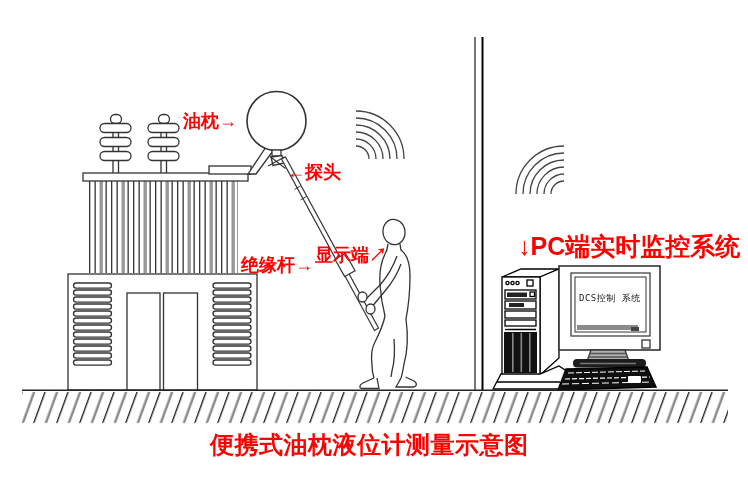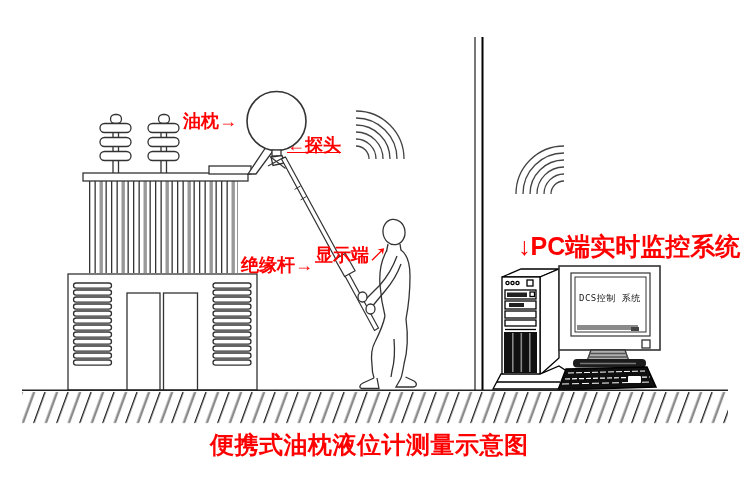--- a/index.html
+++ b/index.html
@@ -1,17 +1,17 @@
 <!DOCTYPE html>
 <html><head>
 <meta charset="utf-8">
 <style>
   html,body{margin:0;padding:0;background:#fff;}
   body{width:748px;height:490px;font-family:"Liberation Sans",sans-serif;}
-  .stage{position:relative;width:748px;height:490px;background:#fff;overflow:hidden;}
+  .stage{position:relative;width:748px;height:490px;background:#fff;overflow:hidden;border-radius:9px;}
   .stage svg{position:absolute;left:0;top:0;}
   .lbl{position:absolute;color:#ff0000;font-weight:bold;white-space:nowrap;line-height:1;font-size:18px;}
   .lbl-pc{font-size:25px;}
   .title{position:absolute;left:210px;top:433px;color:#ff0000;font-weight:bold;font-size:24px;letter-spacing:0.5px;line-height:1;white-space:nowrap;}
   .screen-text{position:absolute;left:579px;top:294px;width:54px;color:#1a1a1a;font-size:9px;letter-spacing:0.5px;line-height:1.1;font-family:"DejaVu Sans Mono",monospace;white-space:nowrap;}
 </style>
 </head>
 <body>
 
 <div class="stage">
@@ -191,19 +191,19 @@
     <rect x="628" y="376" width="13" height="7" rx="1" fill="#fff"></rect>
   </g>
 
   <g>
     <rect x="22" y="391" width="706" height="33" fill="url(#hatch)" stroke="none"></rect>
     <line x1="22" y1="390.3" x2="728" y2="390.3" stroke="#222" stroke-width="1.6"></line>
   </g>
 </svg>
 
   <div class="lbl" style="left:183px;top:112px;">油枕→</div>
-  <div class="lbl" style="left:287px;top:136px;text-decoration:underline;">←探头</div>
+  <div class="lbl" style="left:287px;top:163px;">←探头</div>
   <div class="lbl" style="left:241px;top:222px;margin-top:34px;">绝缘杆→</div>
   <div class="lbl" style="left:279px;top:246px;margin-left:36px;">显示端↗</div>
   <div class="lbl lbl-pc" style="left:518px;top:234px;">↓PC端实时监控系统</div>
   <div class="screen-text">DCS控制 系统</div>
   <div class="title">便携式油枕液位计测量示意图</div>
 </div>
 
 </body></html>

